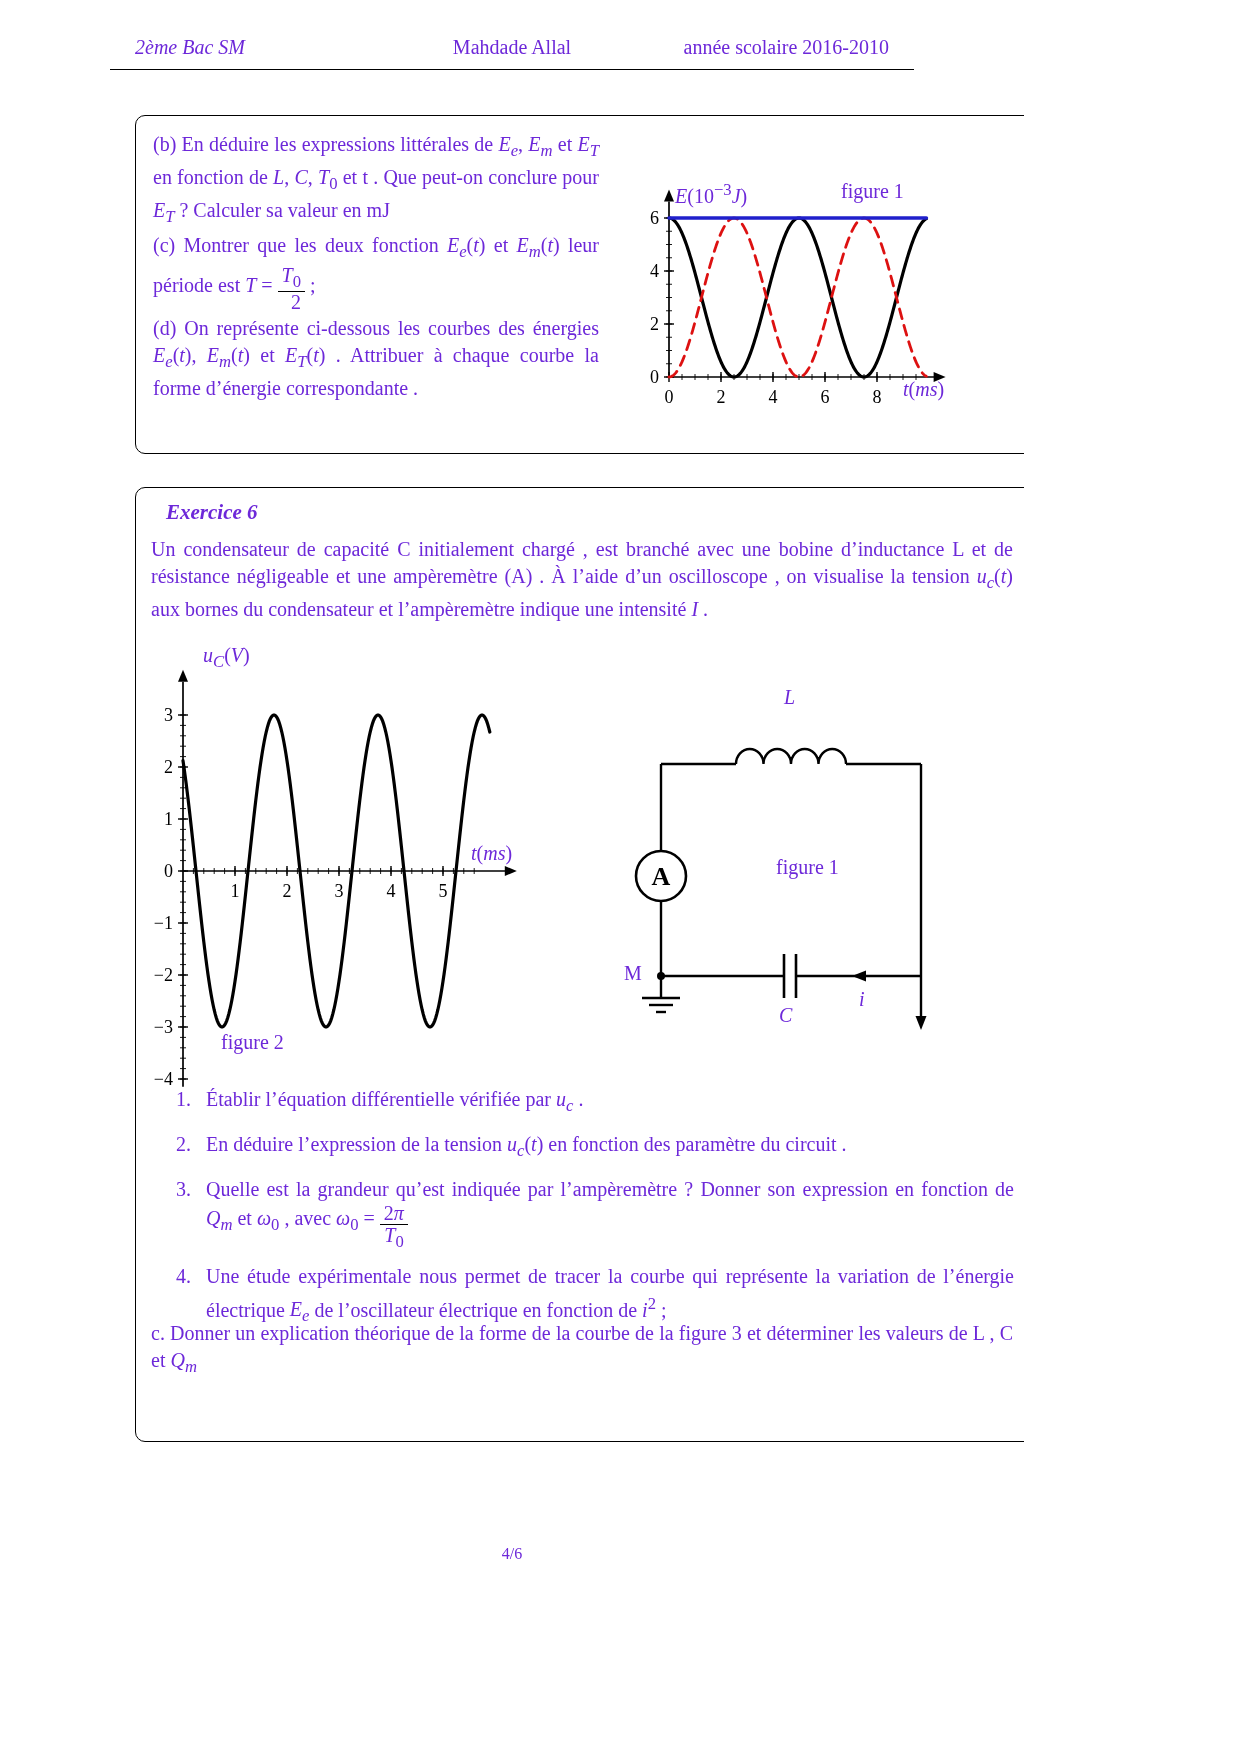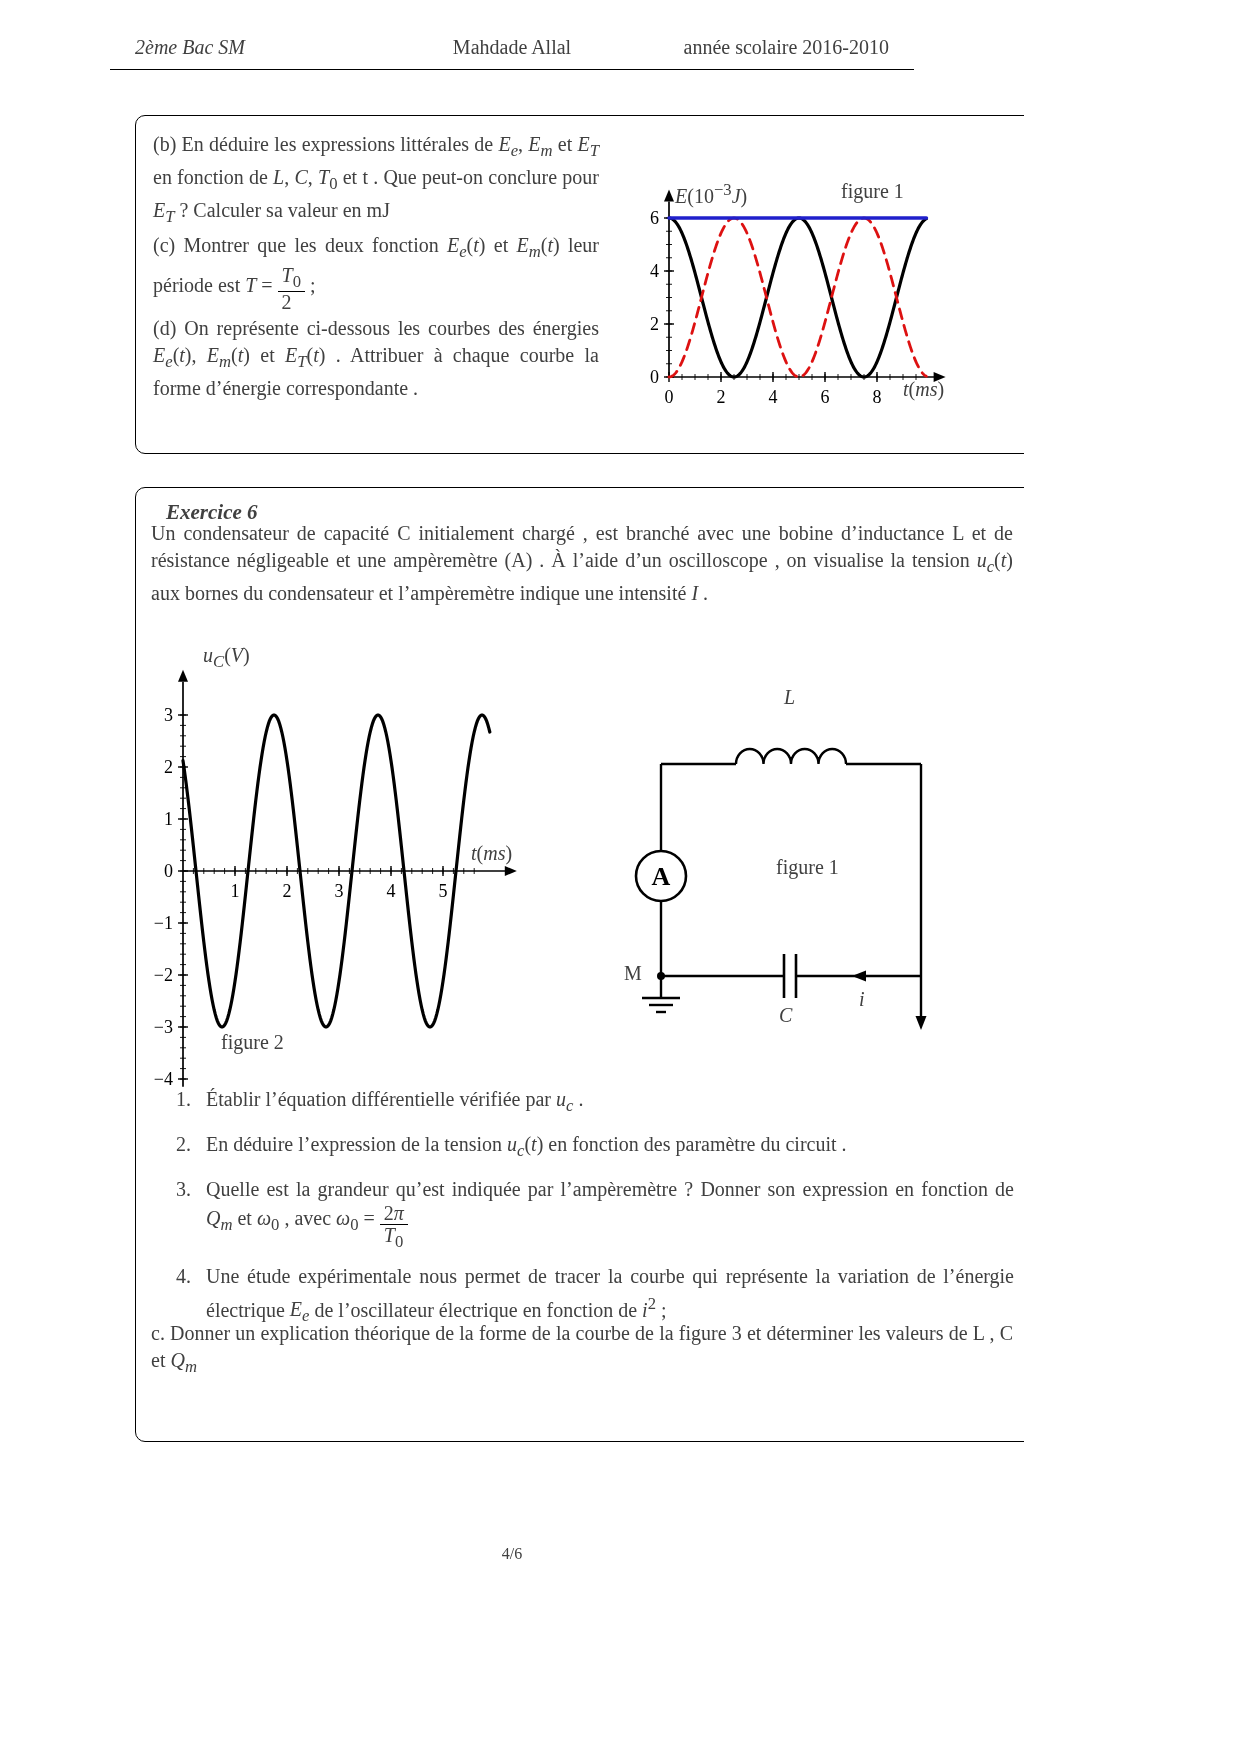--- a/index.html
+++ b/index.html
@@ -1,38 +1,38 @@
 <!DOCTYPE html>
 <html lang="fr"><head>
 <meta charset="utf-8">
 <style>
   html,body{margin:0;padding:0;background:#ffffff;}
   .page{position:relative;width:1024px;height:1754px;background:#ffffff;overflow:hidden;
-        font-family:"Liberation Serif","DejaVu Serif",serif;color:#404040;}
+        font-family:"Liberation Serif","DejaVu Serif",serif;color:#6d28d9;}
   .hdr{position:absolute;top:36px;font-size:20px;white-space:nowrap;}
   .hdr.left{left:135px;font-style:italic;}
   .hdr.center{left:0;right:0;text-align:center;}
   .hdr.right{right:135px;}
   .hrule{position:absolute;left:110px;right:110px;top:69px;border-top:1.7px solid #000;}
   .boxed{position:absolute;border:1.6px solid #000;border-radius:10px;background:#fff;}
   #box1{left:135px;top:115px;width:966px;height:337px;}
   #box2{left:135px;top:487px;width:966px;height:953px;}
   .para{font-size:20px;line-height:27px;}
   .just{text-align:justify;hyphens:auto;-webkit-hyphens:auto;}
   #box1-text{position:absolute;left:17px;top:15px;width:446px;}
   #box1-text p{margin:0 0 2px 0;}
   .ex-title{position:absolute;left:30px;top:12px;font-size:21px;font-weight:bold;font-style:italic;}
-  #intro{position:absolute;left:15px;top:32px;width:862px;margin:0;}
+  #intro{position:absolute;left:15px;top:48px;width:862px;margin:0;}
   .figwrap{position:absolute;}
   #fig1wrap{left:505px;top:68px;width:335px;height:244px;}
   #fig2wrap{left:5px;top:158px;width:392px;height:452px;}
   #circwrap{left:480px;top:198px;width:485px;height:365px;}
   .figlabel{position:absolute;font-size:20px;white-space:nowrap;text-align:right;}
   svg text.tick{font-family:"Liberation Serif","DejaVu Serif",serif;font-size:18px;fill:#000;}
-  .frac{display:inline-block;vertical-align:-0.85em;text-align:left;line-height:1.05;}
+  .frac{display:inline-block;vertical-align:-0.85em;text-align:right;line-height:1.05;}
   .frac .num{display:block;border-bottom:1.4px solid #000;padding:0 4px;}
   .frac .den{display:block;padding:0 4px;}
   #qlist{position:absolute;left:40px;top:598px;width:838px;}
   .qitem{display:flex;margin-bottom:12px;}
   .qitem .qnum{width:30px;flex:none;font-size:20px;line-height:27px;}
   .qitem .qtext{flex:1;margin:0;}
   #sublist{position:absolute;left:15px;top:832px;width:862px;}
   #sublist p{margin:0 0 6px 0;}
   .pageno{position:absolute;left:0;right:0;top:1545px;text-align:center;font-size:16px;}
 </style>

